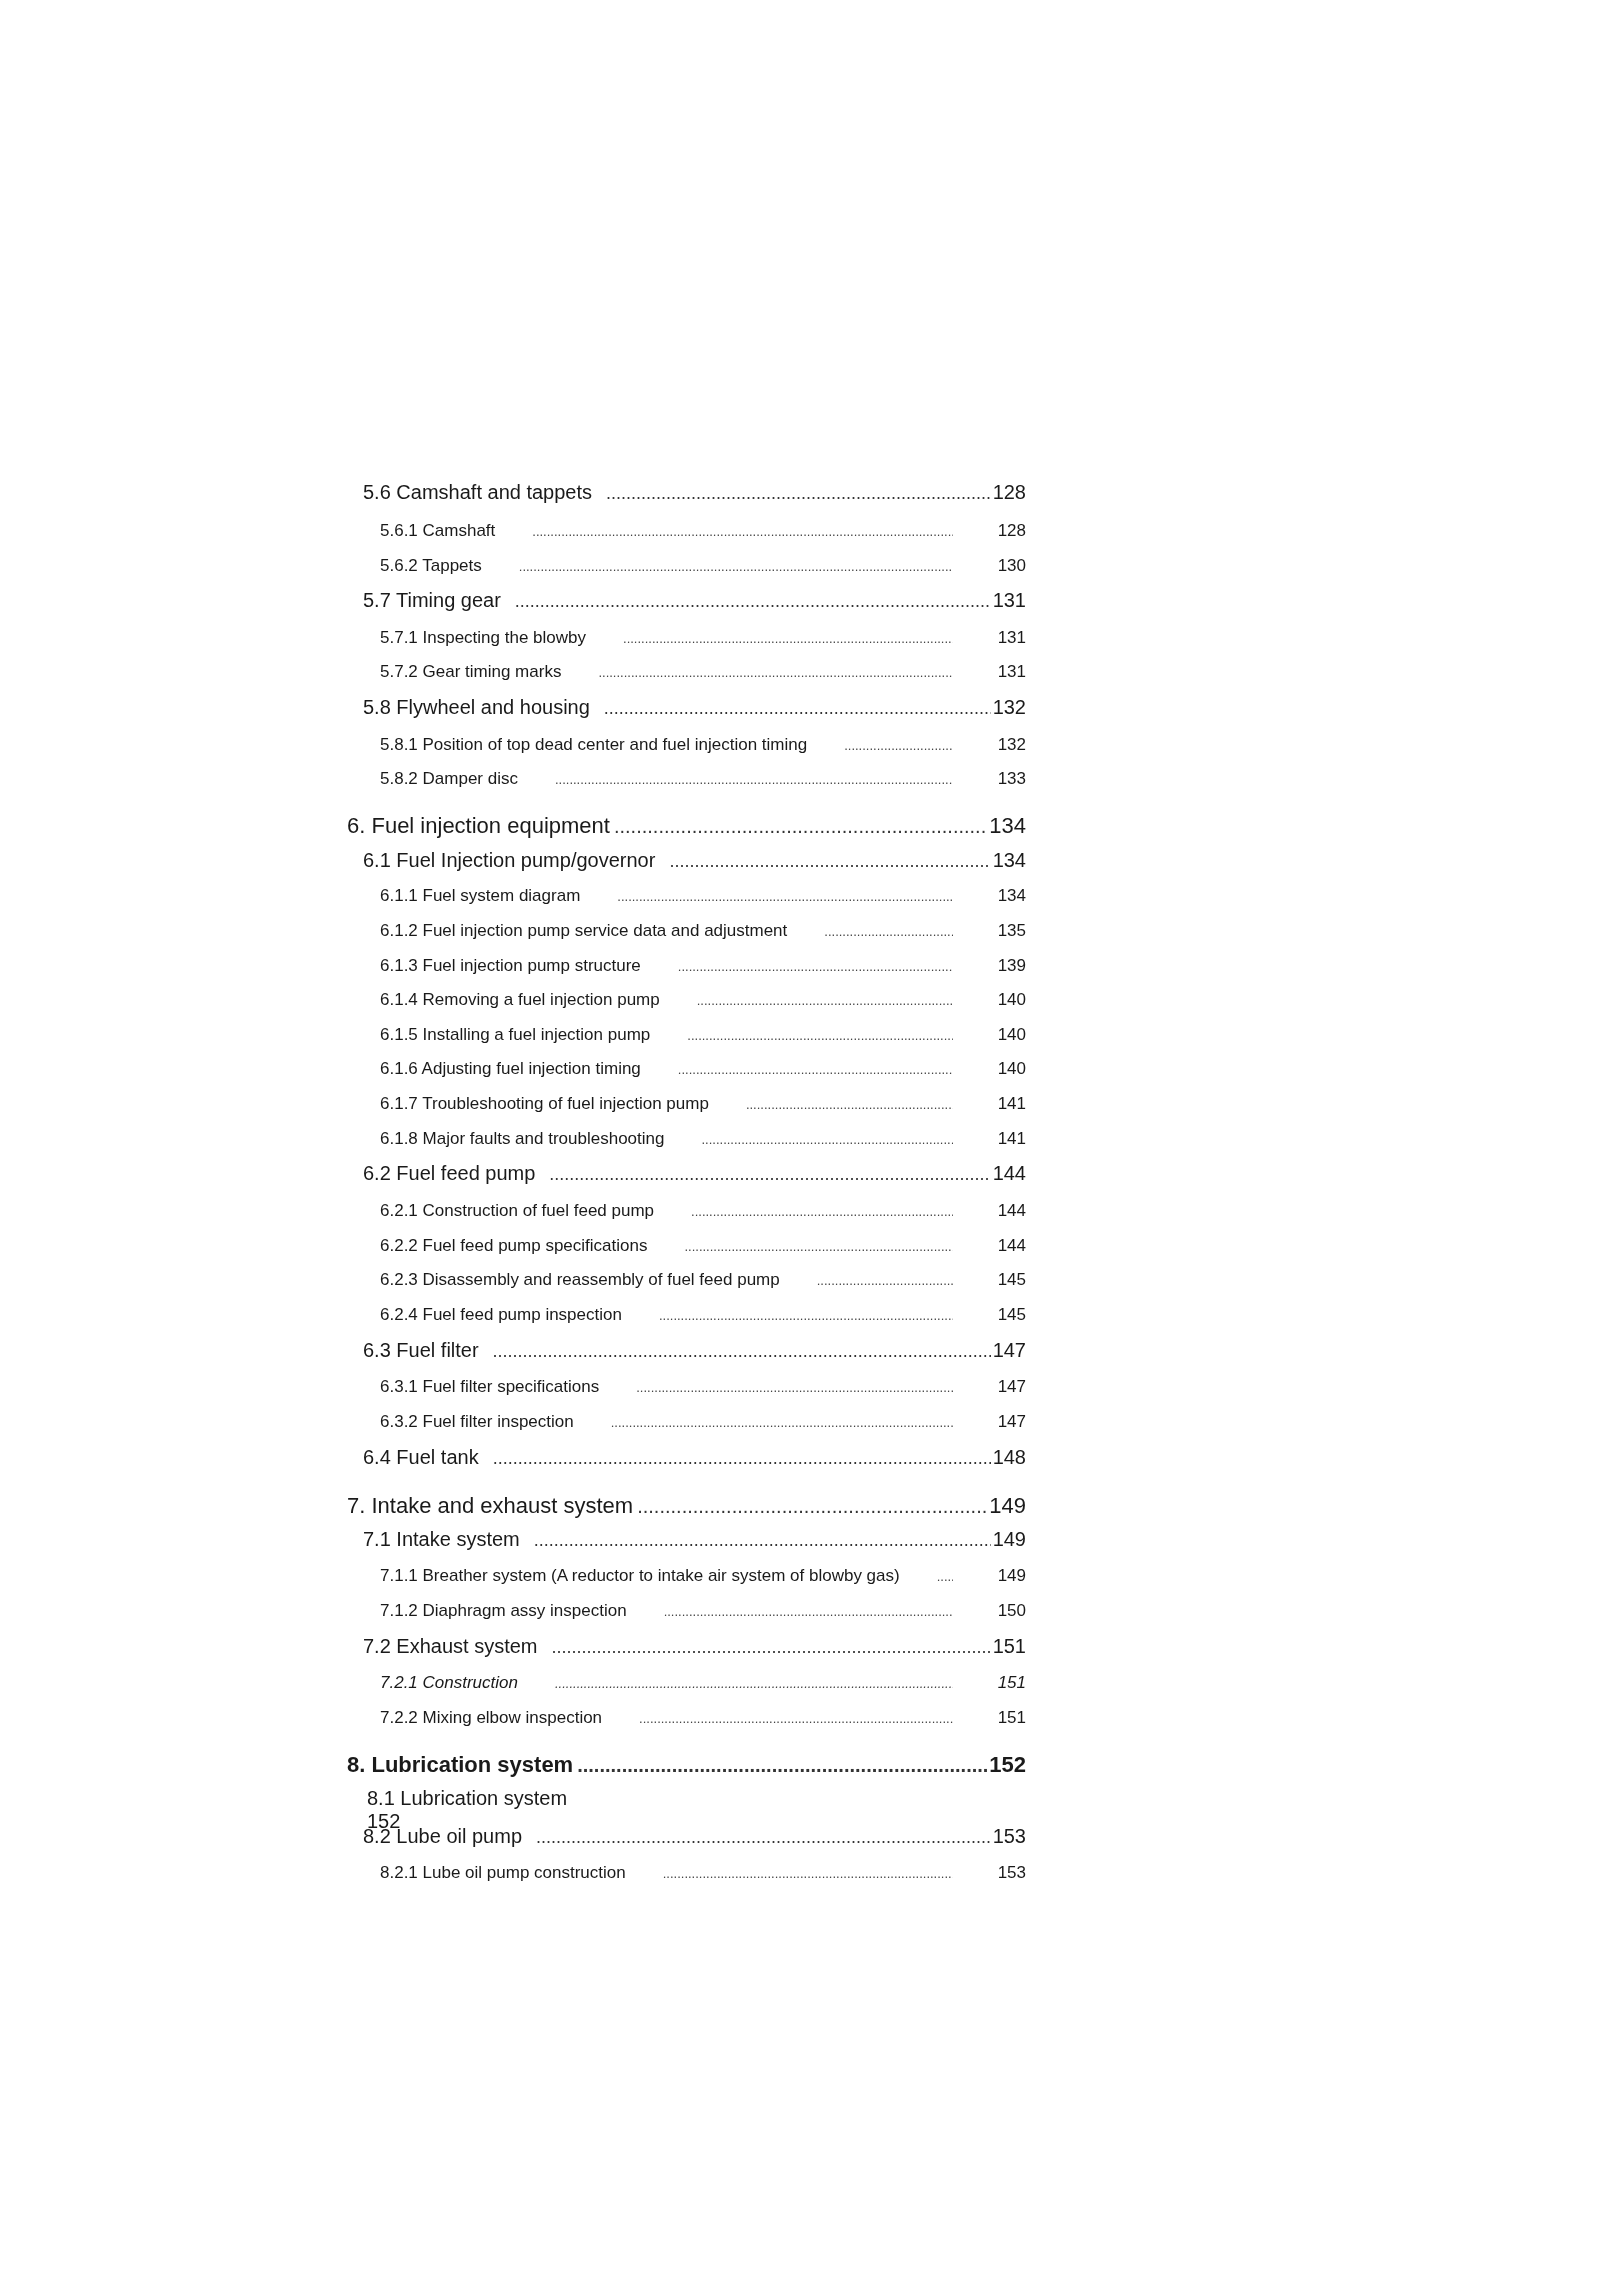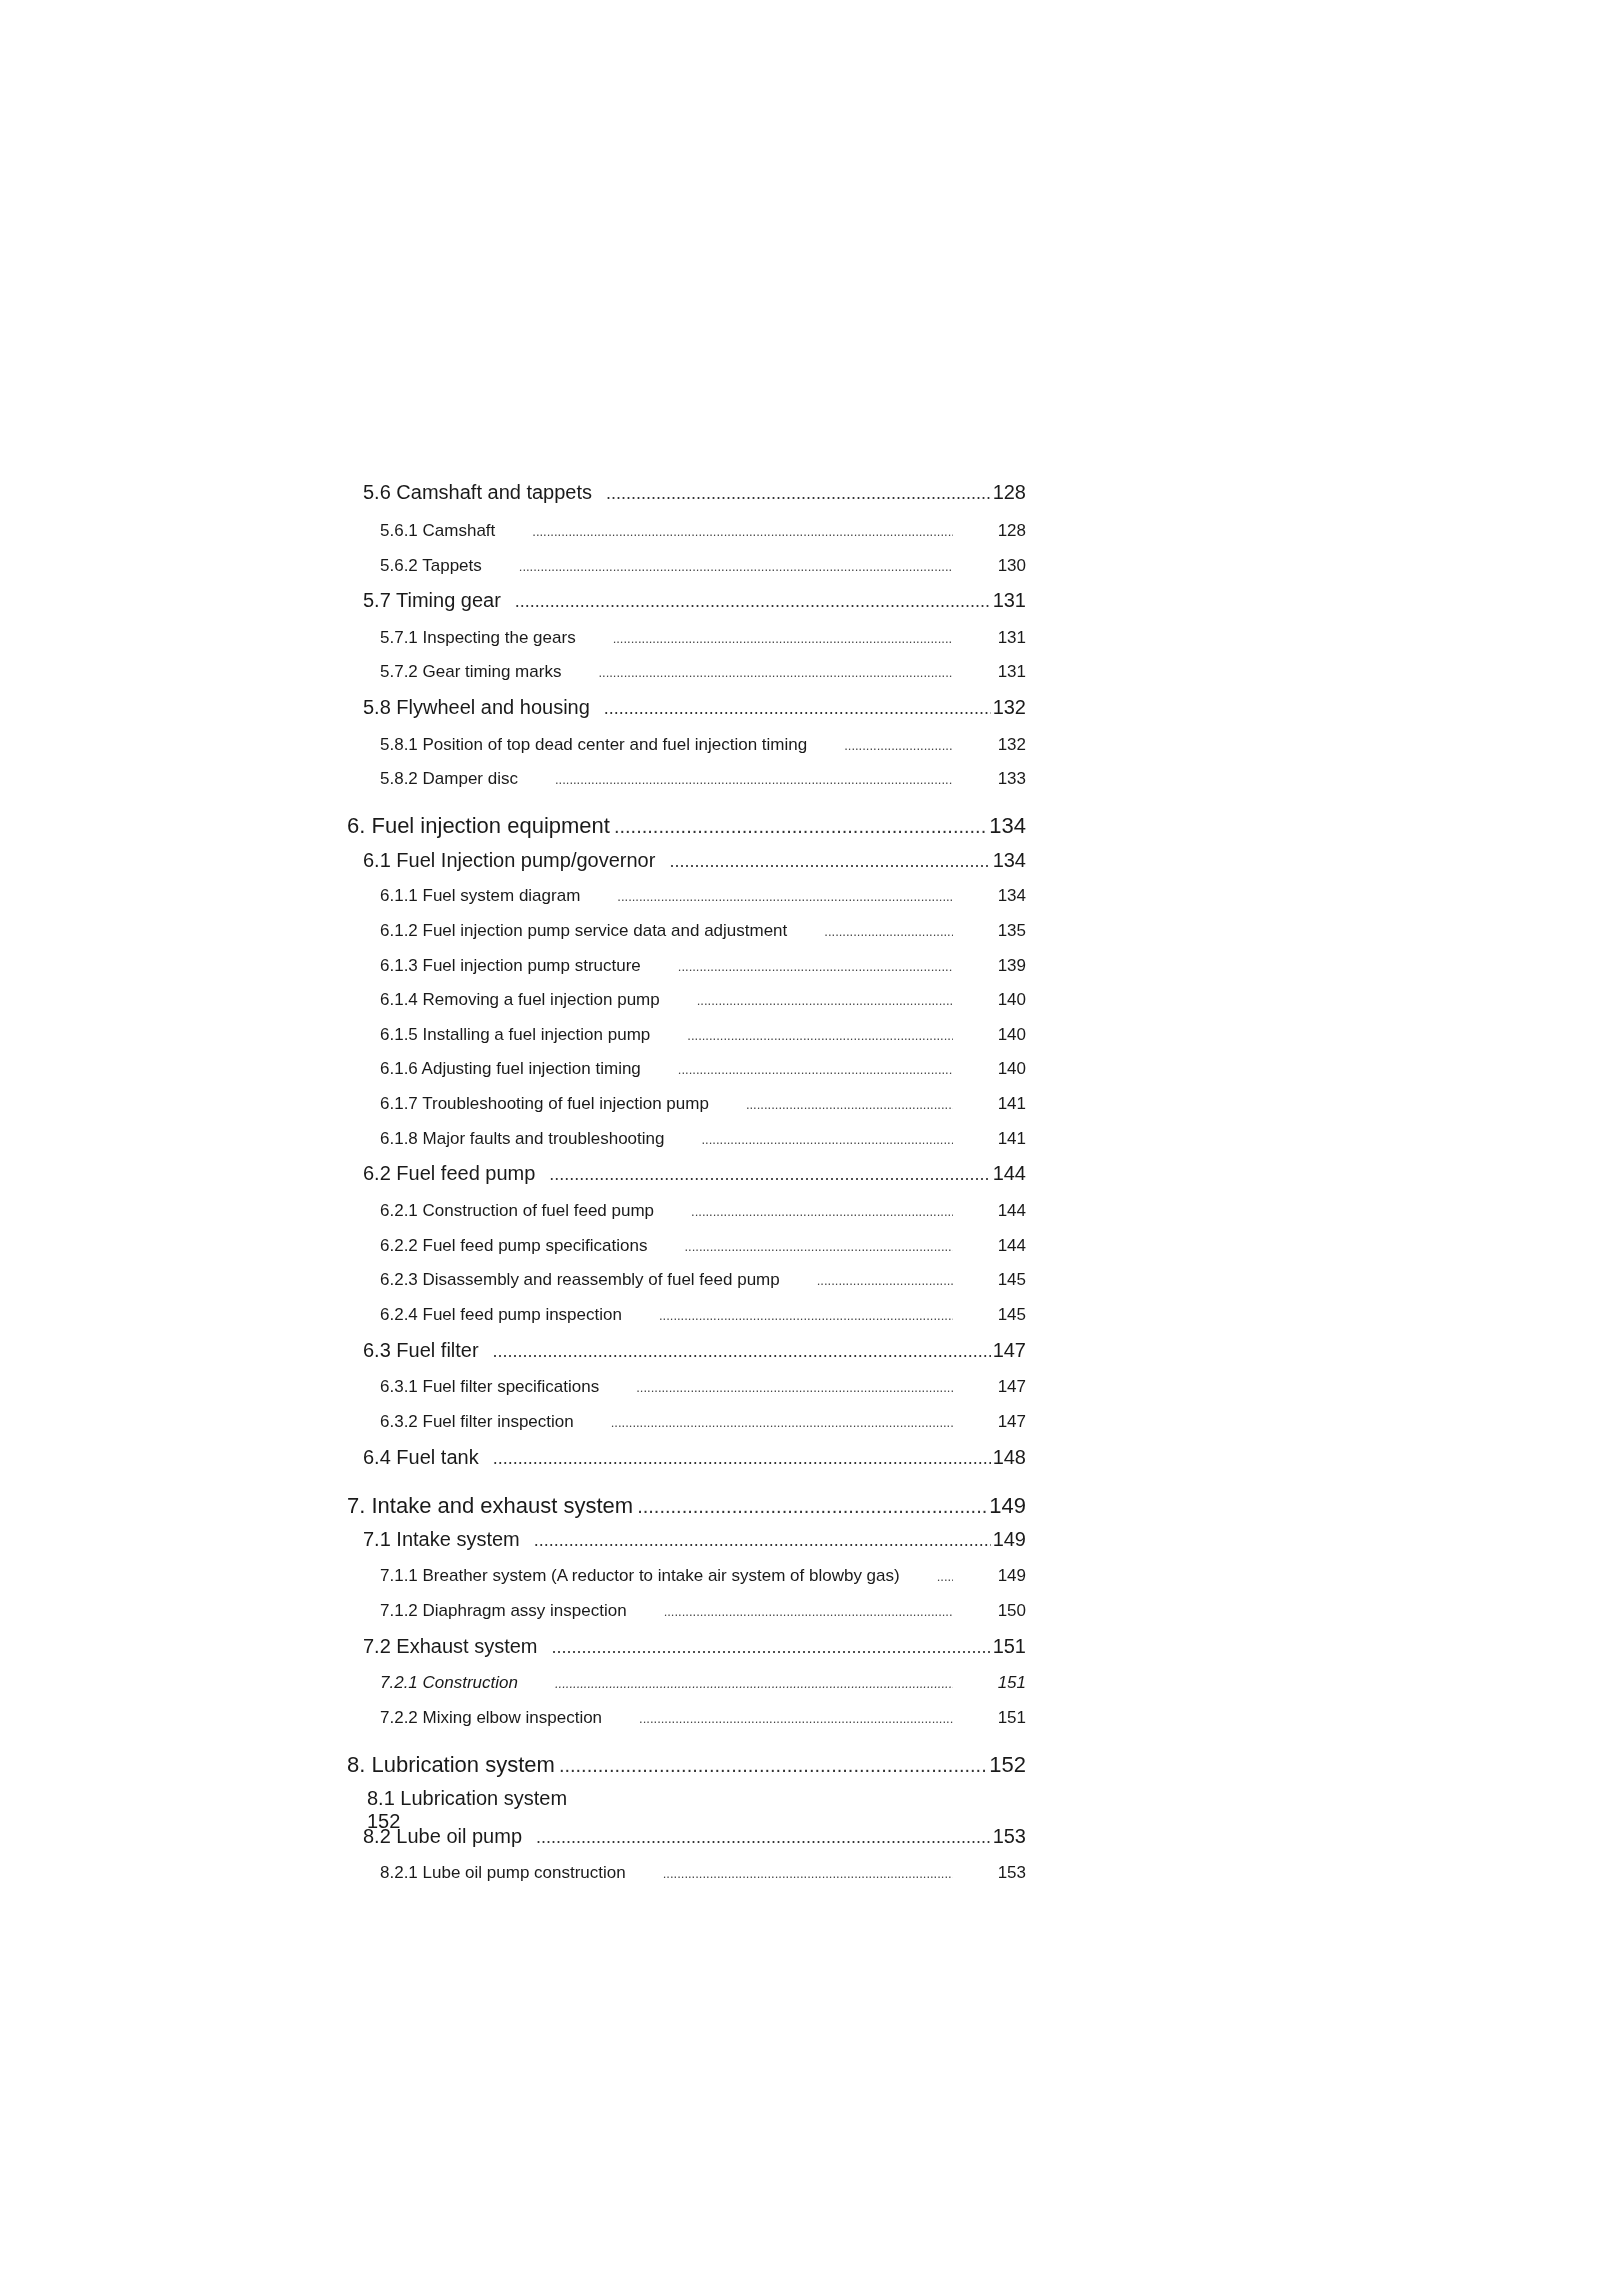--- a/index.html
+++ b/index.html
@@ -37,21 +37,21 @@
     <span class="t">5.6.2 Tappets</span>
     <span class="dots">................................................................................................................................................................................................................................................................................................................................................................................................................</span>
     <span class="p">130</span>
   </div>
     <div class="row l2" style="top: 573px;">
     <span class="t">5.7 Timing gear</span>
     <span class="dots">................................................................................................................................................................................................................................................................................................................................................................................................................</span>
     <span class="p">131</span>
   </div>
     <div class="row l3" style="top: 612px;">
-    <span class="t">5.7.1 Inspecting the gears</span>
+    <span class="t">5.7.1 Inspecting the blowby</span>
     <span class="dots">................................................................................................................................................................................................................................................................................................................................................................................................................</span>
     <span class="p">131</span>
   </div>
     <div class="row l3" style="top: 646px;">
     <span class="t">5.7.2 Gear timing marks</span>
     <span class="dots">................................................................................................................................................................................................................................................................................................................................................................................................................</span>
     <span class="p">131</span>
   </div>
     <div class="row l2" style="top: 680px;">
     <span class="t">5.8 Flywheel and housing</span>
@@ -191,21 +191,21 @@
     <div class="row l3" style="top: 1657px; font-style: italic;">
     <span class="t">7.2.1 Construction</span>
     <span class="dots">................................................................................................................................................................................................................................................................................................................................................................................................................</span>
     <span class="p">151</span>
   </div>
     <div class="row l3" style="top: 1692px;">
     <span class="t">7.2.2 Mixing elbow inspection</span>
     <span class="dots">................................................................................................................................................................................................................................................................................................................................................................................................................</span>
     <span class="p">151</span>
   </div>
-    <div class="row l1" style="top: 1736px;">
+    <div class="row l1" style="top: 1736px; font-weight: bold;">
     <span class="t">8. Lubrication system</span>
     <span class="dots">................................................................................................................................................................................................................................................................................................................................................................................................................</span>
     <span class="p">152</span>
   </div>
     <div class="row l2" style="top: 1771px; flex-direction: column;">
     <span class="t">8.1 Lubrication system</span>
     <span class="dots">................................................................................................................................................................................................................................................................................................................................................................................................................</span>
     <span class="p">152</span>
   </div>
     <div class="row l2" style="top: 1809px;">

